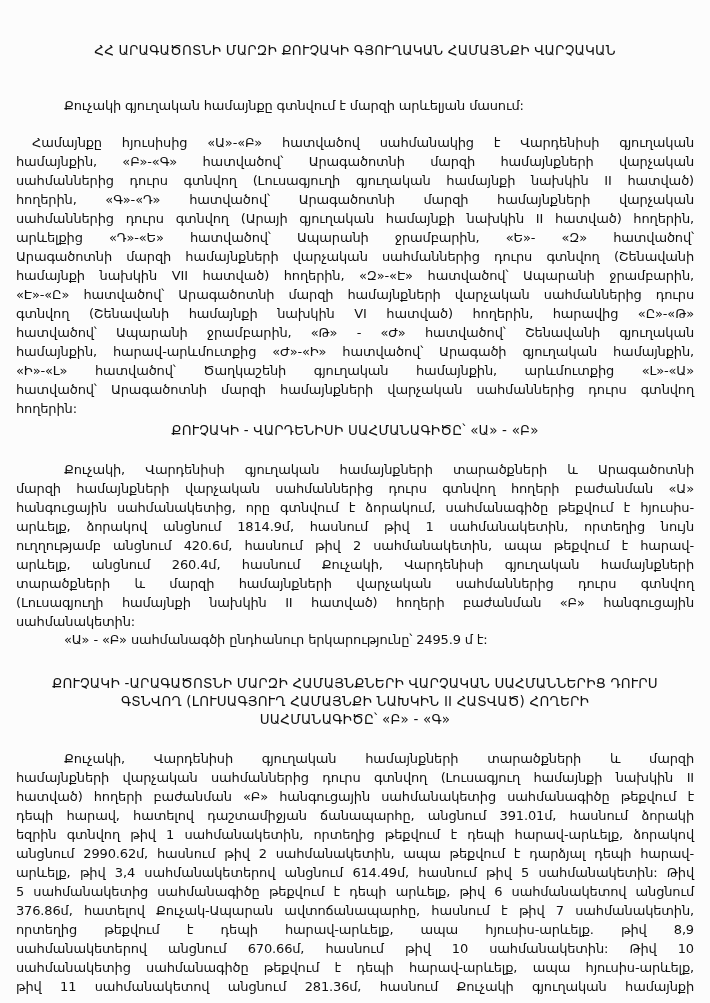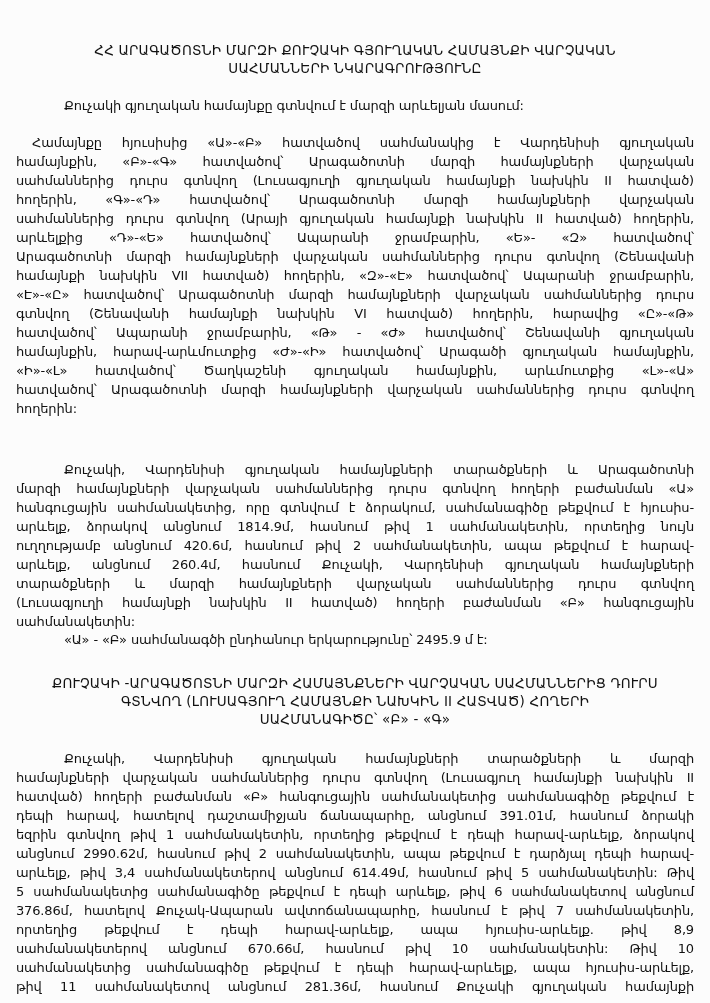--- a/index.html
+++ b/index.html
@@ -25,21 +25,20 @@
     font-size: 13.5px; line-height: 20px; letter-spacing: 0.2px;
     font-weight: normal; white-space: nowrap;
   }
 </style>
 </head>
 <body>
 
 <div class="page">
 
   <div class="heading" style="top:40px">ՀՀ ԱՐԱԳԱԾՈՏՆԻ ՄԱՐԶԻ ՔՈՒՉԱԿԻ ԳՅՈՒՂԱԿԱՆ ՀԱՄԱՅՆՔԻ ՎԱՐՉԱԿԱՆ</div>
-  <div class="heading" style="top:58px">ՍԱՀՄԱՆՆԵՐԻ ՆԿԱՐԱԳՐՈՒԹՅՈՒՆԸ</div>
 
   <div class="line indent left" style="top:96px">Քուչակի գյուղական համայնքը գտնվում է մարզի արևելյան մասում:</div>
 
   <div>
     <div class="line indent-sm" style="top:133px">Համայնքը հյուսիսից «Ա»-«Բ» հատվածով սահմանակից է Վարդենիսի գյուղական</div>
     <div class="line" style="top:152px">համայնքին, «Բ»-«Գ» հատվածով՝ Արագածոտնի մարզի համայնքների վարչական</div>
     <div class="line" style="top:171px">սահմաններից դուրս գտնվող (Լուսագյուղի գյուղական համայնքի նախկին II հատված)</div>
     <div class="line" style="top:190px">հողերին, «Գ»-«Դ» հատվածով՝ Արագածոտնի մարզի համայնքների վարչական</div>
     <div class="line" style="top:209px">սահմաններից դուրս գտնվող (Արայի գյուղական համայնքի նախկին II հատված) հողերին,</div>
     <div class="line" style="top:228px">արևելքից «Դ»-«Ե» հատվածով՝ Ապարանի ջրամբարին, «Ե»- «Զ» հատվածով՝</div>
@@ -47,20 +46,21 @@
     <div class="line" style="top:266px">համայնքի նախկին VII հատված) հողերին, «Զ»-«Է» հատվածով՝ Ապարանի ջրամբարին,</div>
     <div class="line" style="top:285px">«Է»-«Ը» հատվածով՝ Արագածոտնի մարզի համայնքների վարչական սահմաններից դուրս</div>
     <div class="line" style="top:304px">գտնվող (Շենավանի համայնքի նախկին VI հատված) հողերին, հարավից «Ը»-«Թ»</div>
     <div class="line" style="top:323px">հատվածով՝ Ապարանի ջրամբարին, «Թ» - «Ժ» հատվածով՝ Շենավանի գյուղական</div>
     <div class="line" style="top:342px">համայնքին, հարավ-արևմուտքից «Ժ»-«Ի» հատվածով՝ Արագածի գյուղական համայնքին,</div>
     <div class="line" style="top:361px">«Ի»-«Լ» հատվածով՝ Ծաղկաշենի գյուղական համայնքին, արևմուտքից «Լ»-«Ա»</div>
     <div class="line" style="top:380px">հատվածով՝ Արագածոտնի մարզի համայնքների վարչական սահմաններից դուրս գտնվող</div>
     <div class="line last" style="top:399px">հողերին:</div>
   </div>
 
+  <div class="heading" style="top:420px">ՔՈՒՉԱԿԻ - ՎԱՐԴԵՆԻՍԻ ՍԱՀՄԱՆԱԳԻԾԸ՝ «Ա» - «Բ»</div>
   <div>
     <div class="line indent" style="top:460px">Քուչակի, Վարդենիսի գյուղական համայնքների տարածքների և Արագածոտնի</div>
     <div class="line" style="top:479px">մարզի համայնքների վարչական սահմաններից դուրս գտնվող հողերի բաժանման «Ա»</div>
     <div class="line" style="top:498px">հանգուցային սահմանակետից, որը գտնվում է ձորակում, սահմանագիծը թեքվում է հյուսիս-</div>
     <div class="line" style="top:517px">արևելք, ձորակով անցնում 1814.9մ, հասնում թիվ 1 սահմանակետին, որտեղից նույն</div>
     <div class="line" style="top:536px">ուղղությամբ անցնում 420.6մ, հասնում թիվ 2 սահմանակետին, ապա թեքվում է հարավ-</div>
     <div class="line" style="top:555px">արևելք, անցնում 260.4մ, հասնում Քուչակի, Վարդենիսի գյուղական համայնքների</div>
     <div class="line" style="top:574px">տարածքների և մարզի համայնքների վարչական սահմաններից դուրս գտնվող</div>
     <div class="line" style="top:593px">(Լուսագյուղի համայնքի նախկին II հատված) հողերի բաժանման «Բ» հանգուցային</div>
     <div class="line last" style="top:612px">սահմանակետին:</div>

